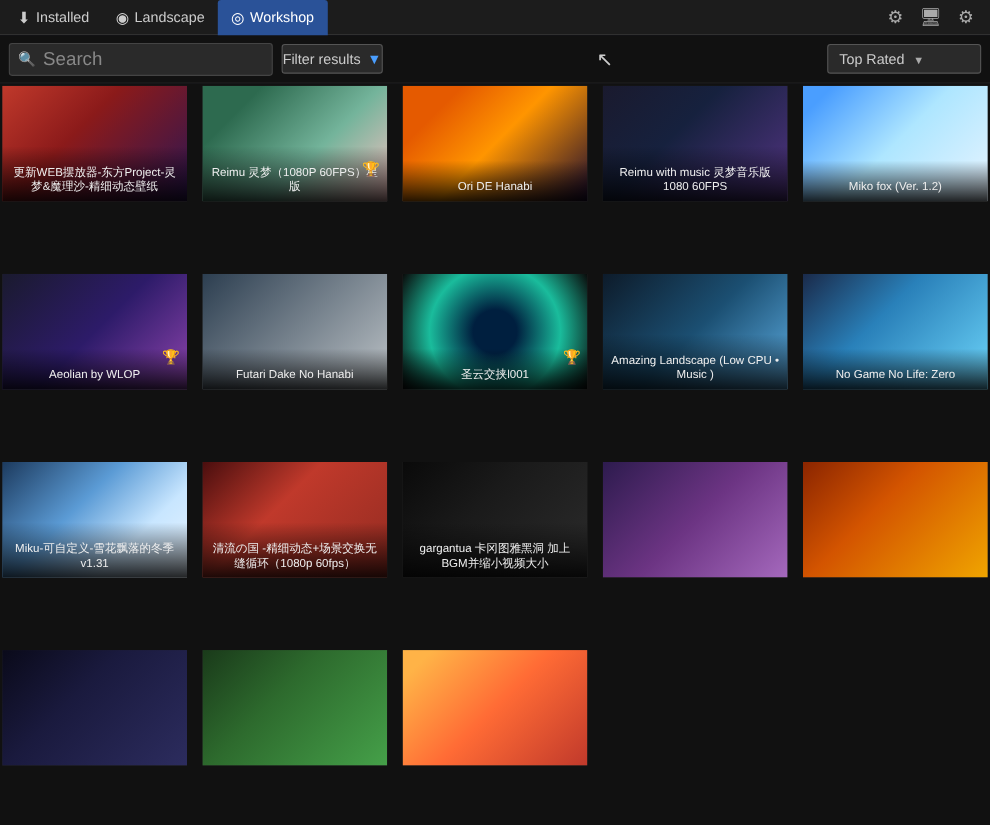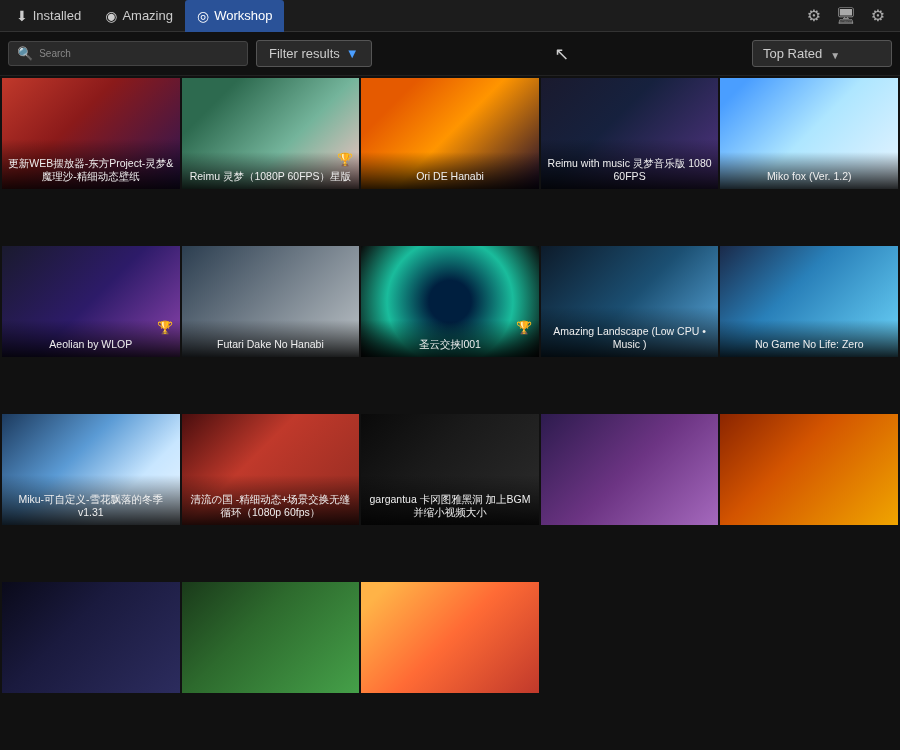--- a/index.html
+++ b/index.html
@@ -73,33 +73,33 @@
       border-radius: 3px;
       padding: 4px 8px;
       width: 240px;
       gap: 6px;
     }
     .search-input-wrap input {
       background: transparent;
       border: none;
       outline: none;
       color: #0ea5e9;
-      font-size: 10px;
+      font-size: 17px;
       width: 100%;
     }
     .search-input-wrap input::placeholder { color: #888; }
     .search-icon { color: #888; font-size: 13px; }
     .filter-btn {
       display: flex;
       align-items: center;
       gap: 6px;
       background: #2a2a2a;
       border: 1px solid #555;
       border-radius: 3px;
-      padding: 5px 12px;
+      padding: 5px 0;
       color: #ccc;
       font-size: 13px;
       cursor: pointer;
     }
     .filter-icon { color: #4a9eff; }
     .cursor-area { flex: 1; display: flex; align-items: center; justify-content: center; }
     .cursor-symbol { color: #ccc; font-size: 18px; }
     .sort-select-wrap {
       display: flex;
       align-items: flex-end;
@@ -112,21 +112,21 @@
       cursor: pointer;
       gap: 8px;
       min-width: 140px;
     }
     .sort-chevron { color: #aaa; font-size: 10px; }
 
     
     .grid-container {
       display: grid;
       grid-template-columns: repeat(5, 1fr);
-      gap: 2px;
+      gap: 14px;
       background: #111;
       padding: 2px;
       overflow-y: auto;
       height: calc(750px - 76px);
     }
     .grid-item {
       position: relative;
       overflow: hidden;
       cursor: pointer;
       aspect-ratio: 16/10;
@@ -196,21 +196,21 @@
 </head>
 <body>
 
 <div class="top-nav">
   <div class="nav-tab">
     <span class="tab-icon">⬇</span>
     <span>Installed</span>
   </div>
   <div class="nav-tab">
     <span class="tab-icon">◉</span>
-    <span>Amazing</span>
+    <span>Landscape</span>
   </div>
   <div class="nav-tab active">
     <span class="tab-icon">◎</span>
     <span>Workshop</span>
   </div>
   <div class="nav-spacer"></div>
   <div class="nav-icons">
     <div class="nav-icon-btn">⚙</div>
     <div class="nav-icon-btn">🖥</div>
     <div class="nav-icon-btn">⚙</div>

